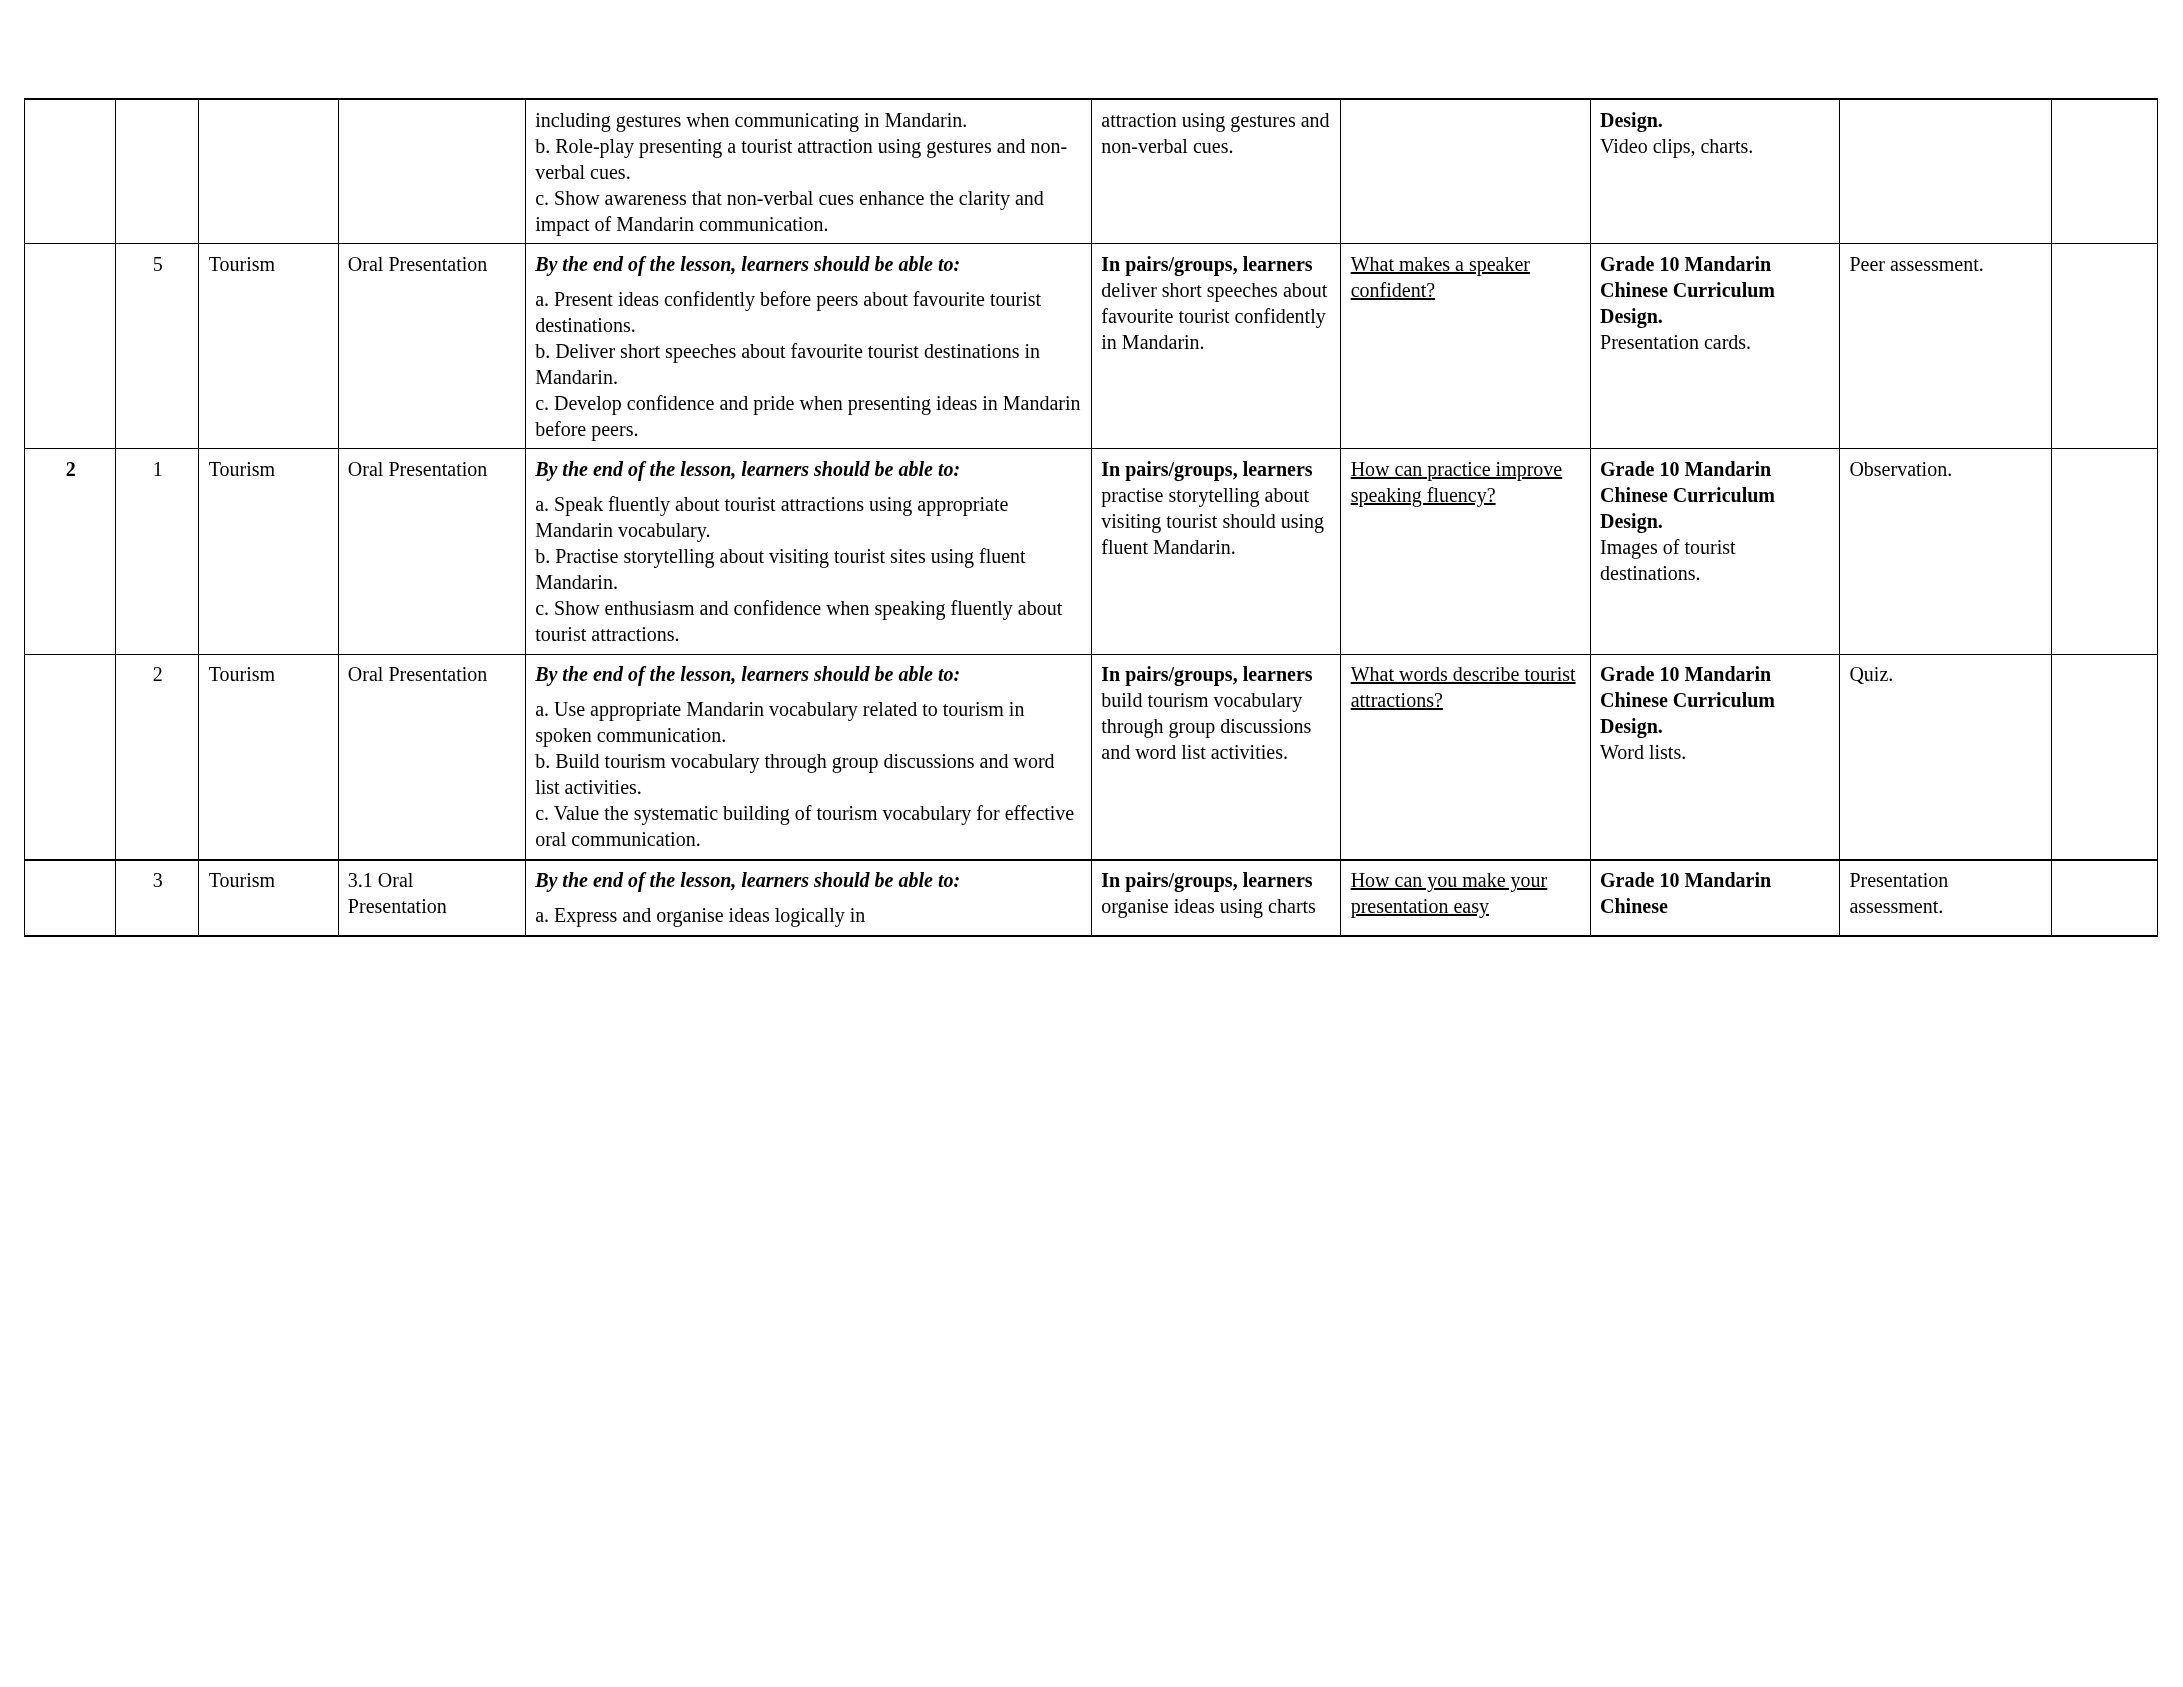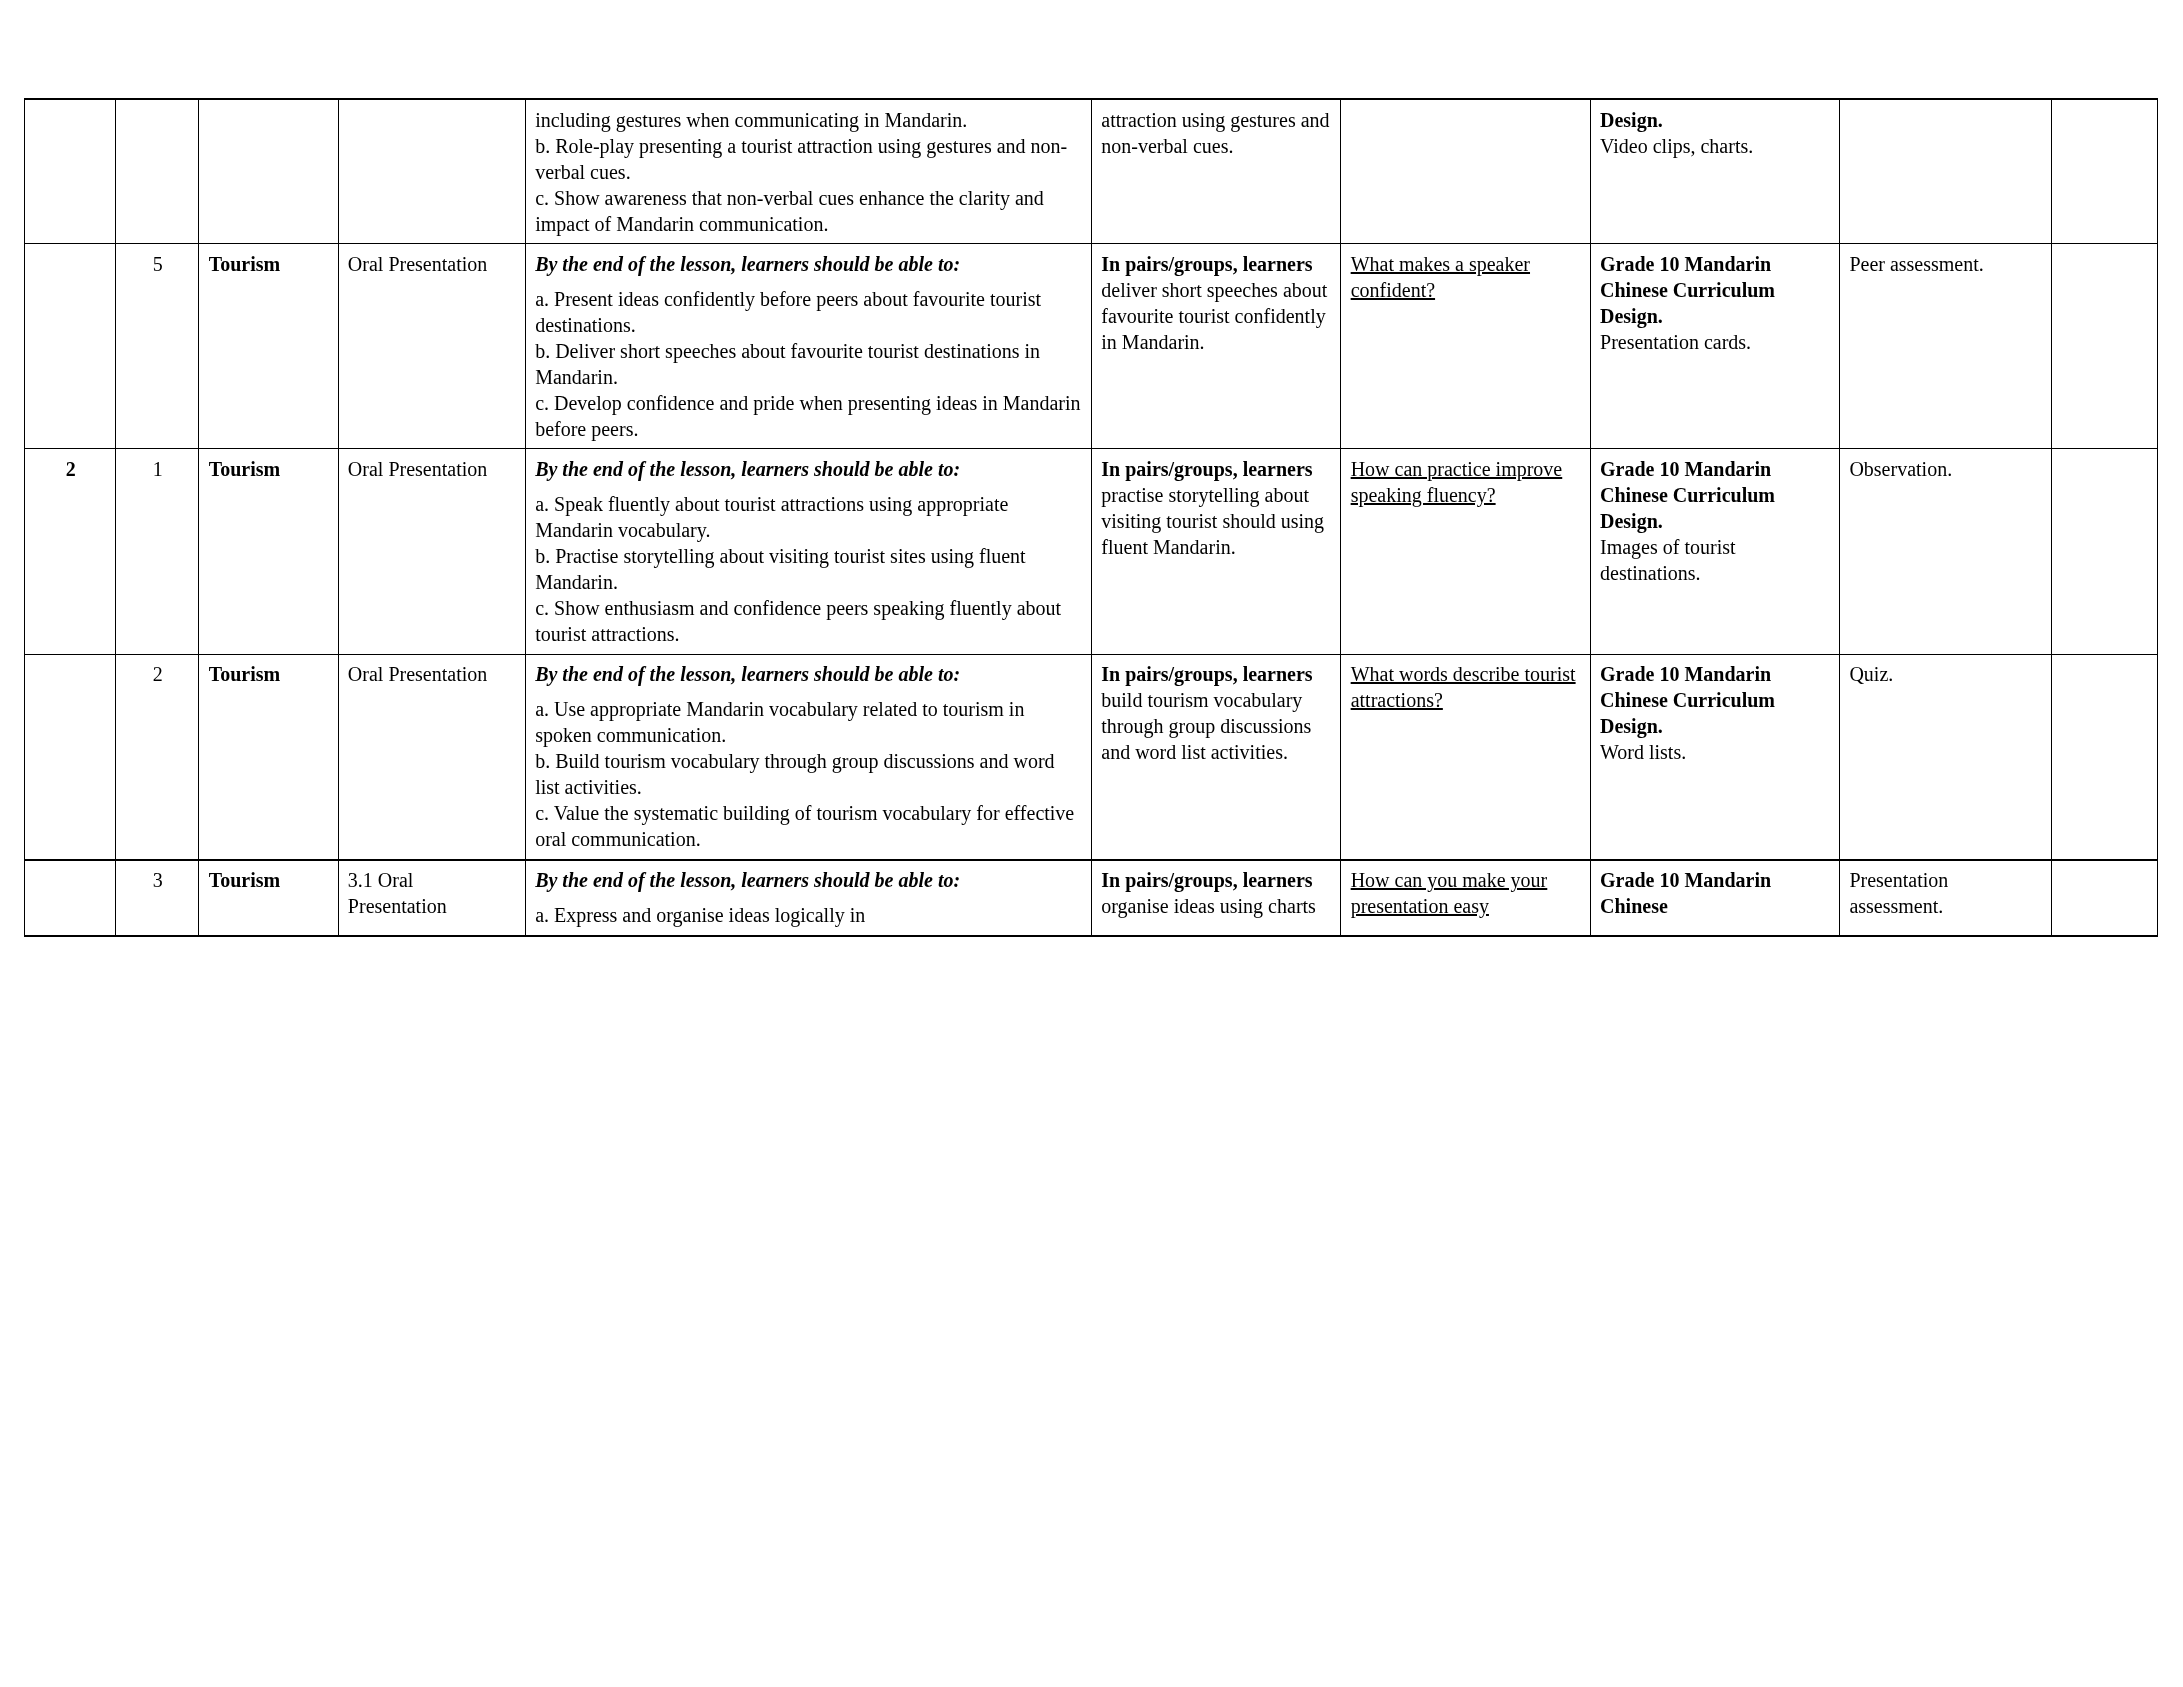--- a/index.html
+++ b/index.html
@@ -35,21 +35,21 @@
     border: 1.3px solid #000000;
     vertical-align: top;
     padding: 6.6px 8px 6.6px 9.3px;
     font-size: 20px;
     line-height: 1.30;
   }
 
   
   .c-week   { width: 85px; text-align: center; }
   .c-lesson { width: 78px; text-align: center; }
-  .c-strand { width: 130px; font-weight: bold; }
+  .c-strand { width: 130px; }
   .c-sub    { width: 175px; }
   .c-obj    { width: 529px; }
   .c-exp    { width: 233px; margin-top: 29px; }
   .c-kiq    { width: 233px; text-decoration: underline; }
   .c-res    { width: 233px; }
   .c-asmt   { width: 198px; }
   .c-ref    { width: 99px; }
 
   
   .bold   { font-weight: bold; }
@@ -129,21 +129,21 @@
 
       <tr>
         <td class="c-week bold">2</td>
         <td class="c-lesson">1</td>
         <td class="c-strand">Tourism</td>
         <td class="c-sub indent-sm">Oral Presentation</td>
         <td class="c-obj">
           <p class="p bi">By the end of the lesson, learners should be able to:</p>
           <p class="p tight">a. Speak fluently about tourist attractions using appropriate Mandarin vocabulary.</p>
           <p class="p tight">b. Practise storytelling about visiting tourist sites using fluent Mandarin.</p>
-          <p class="p tight">c. Show enthusiasm and confidence peers speaking fluently about tourist attractions.</p>
+          <p class="p tight">c. Show enthusiasm and confidence when speaking fluently about tourist attractions.</p>
         </td>
         <td class="c-exp">
           <span class="bold">In pairs/groups, learners</span><span> practise storytelling about visiting tourist should using fluent Mandarin.</span>
         </td>
         <td class="c-kiq">How can practice improve speaking fluency?</td>
         <td class="c-res">
           <p class="p tight bold">Grade 10 Mandarin Chinese Curriculum Design.</p>
           <p class="p tight">Images of tourist destinations.</p>
         </td>
         <td class="c-asmt">Observation.</td>

